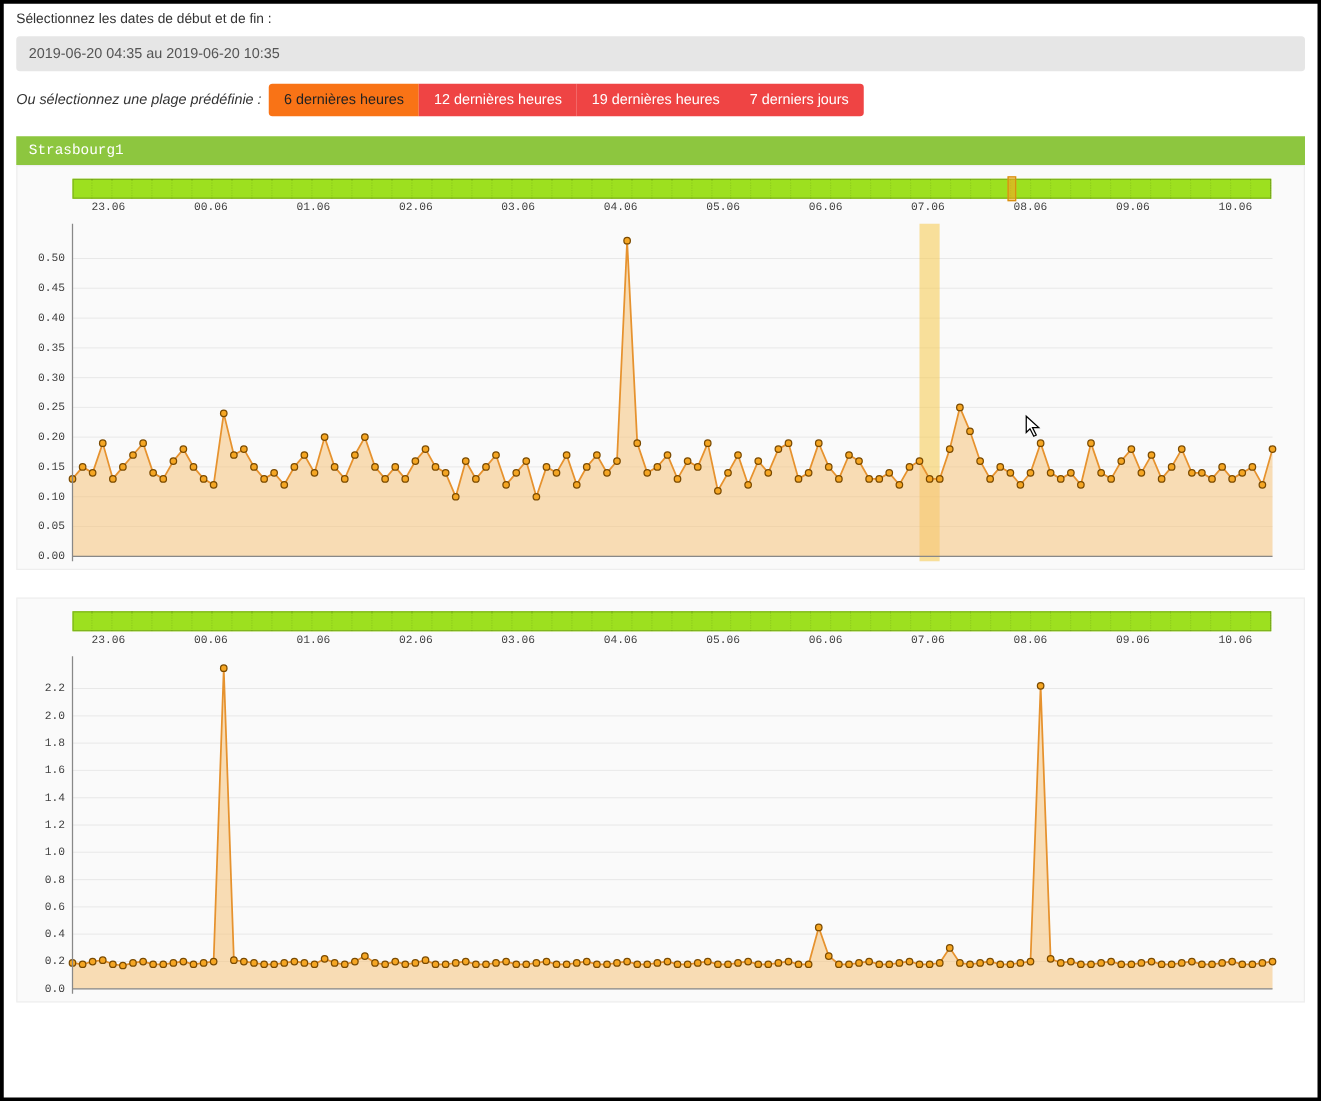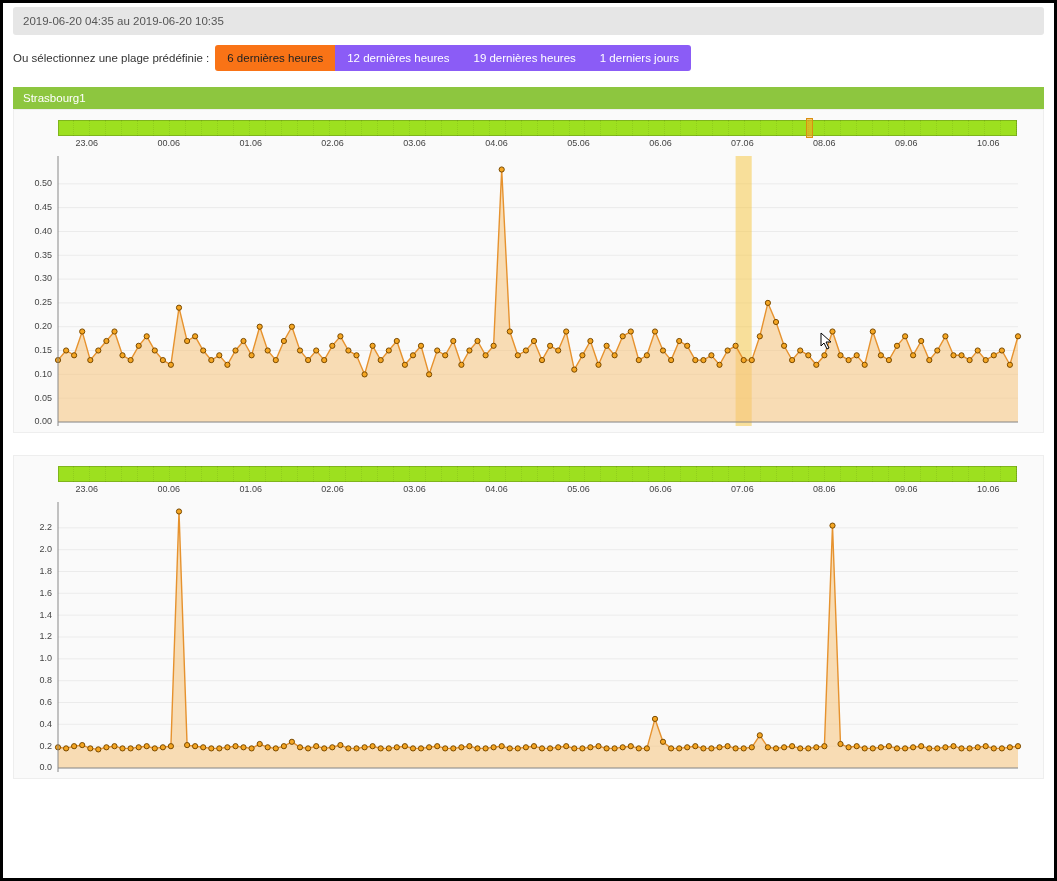--- a/index.html
+++ b/index.html
@@ -29,38 +29,39 @@
     font-size: 11.5px;
     color: #555;
   }
   .preset-row {
     display: flex;
     align-items: center;
     gap: 0;
     padding: 4px 10px 10px 10px;
     font-size: 11.5px;
   }
-  .preset-row .lbl { margin-right: 6px; }
+  .preset-row .lbl { margin-right: 6px; font-style: italic; }
   .preset-btn {
     border: none;
     padding: 7px 12px;
     font-size: 11.5px;
     cursor: pointer;
     color: #fff;
-    background: #8b5cf6;
+    background: #ef4444;
   }
   .preset-btn.active {
     background: #f97316;
     color: #222;
   }
   .preset-btn:first-of-type { border-top-left-radius: 3px; border-bottom-left-radius: 3px; }
   .preset-btn:last-of-type  { border-top-right-radius: 3px; border-bottom-right-radius: 3px; }
 
   .chart-panel {
     margin: 6px 10px 22px 10px;
+    font-family: Liberation Mono, monospace;
   }
   .chart-title {
     background: #8dc63f;
     color: #fff;
     font-size: 11.5px;
     padding: 5px 10px;
   }
   .chart-body {
     background: #fafafa;
     border: 1px solid #eee;
@@ -128,31 +129,32 @@
     width: 14px; height: 18px;
     pointer-events: none;
   }
   .cursor svg { overflow: visible; }
 </style>
 </head>
 <body>
 
 <div class="app">
 
+  <div class="section-label">Sélectionnez les dates de début et de fin :</div>
 
   <div class="date-range-bar">
     <span>2019-06-20 04:35 au 2019-06-20 10:35</span>
   </div>
 
   <div class="preset-row">
     <span class="lbl">Ou sélectionnez une plage prédéfinie :</span>
     <button class="preset-btn active">6 dernières heures</button>
     <button class="preset-btn">12 dernières heures</button>
     <button class="preset-btn">19 dernières heures</button>
-    <button class="preset-btn">1 derniers jours</button>
+    <button class="preset-btn">7 derniers jours</button>
   </div>
 
   <div class="chart-panel">
     <div class="chart-title">Strasbourg1</div>
     <div class="chart-body">
       <div class="overview-strip" id="ov-0">
         <div class="overview-bar"></div>
         <div class="overview-ticks" id="ov-ticks-0">
             <div class="ov-tick"></div>
             <div class="ov-tick"></div>

